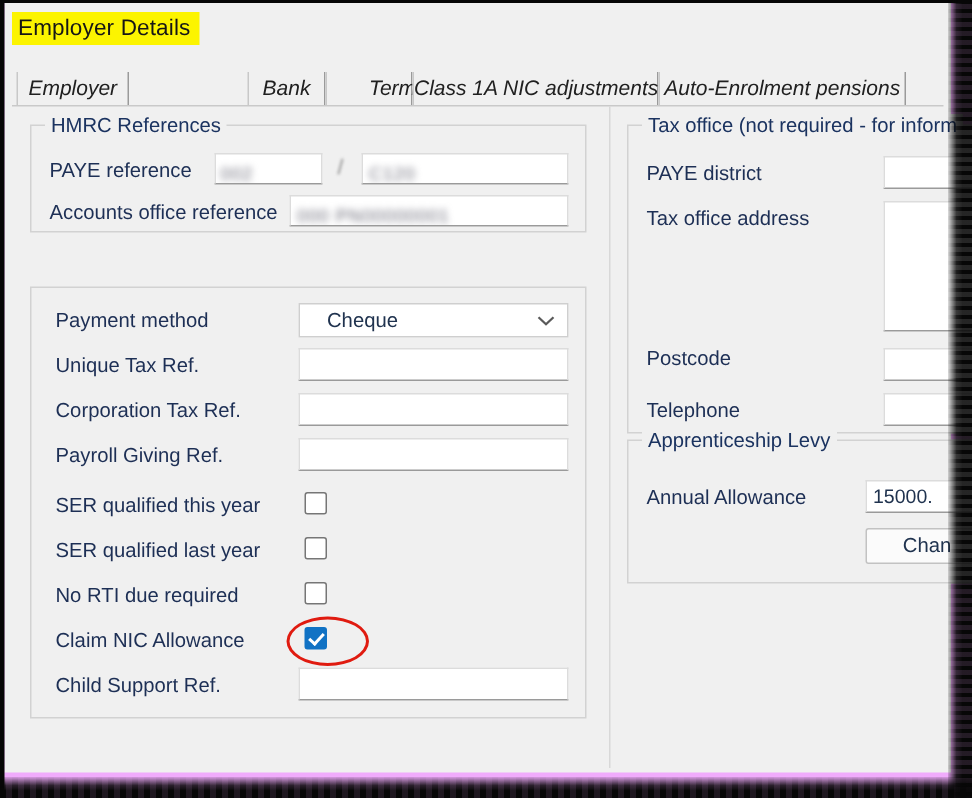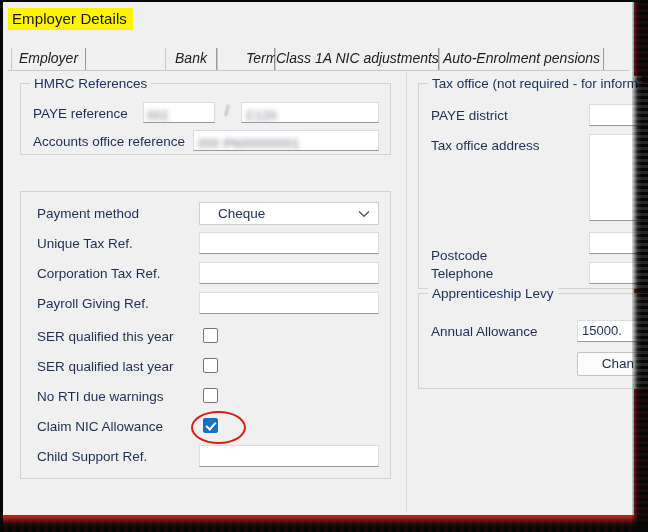--- a/index.html
+++ b/index.html
@@ -8,21 +8,21 @@
     background: #ffffff;
   }
   body {
     font-family: "Liberation Sans", sans-serif;
   }
   #screen {
     position: relative;
     width: 648px;
     height: 532px;
     overflow: hidden;
-    background: #b91c1c;
+    background: #f0abfc;
   }
 
   
   .edge {
     position: absolute;
     background: #060606;
     z-index: 60;
     pointer-events: none;
   }
   .edge-left   { left: 0;  top: 0;  width: 3px;  height: 532px; }
@@ -305,21 +305,21 @@
 
         <div class="fieldlabel" style="left:16px; top:104px;">Payroll Giving Ref.</div>
         <div class="txt" style="left:178px; top:100px; width:180px; height:22px;"></div>
 
         <div class="fieldlabel" style="left:16px; top:137px;">SER qualified this year</div>
         <div class="cbx" style="left:182px; top:136px;"></div>
 
         <div class="fieldlabel" style="left:16px; top:167px;">SER qualified last year</div>
         <div class="cbx" style="left:182px; top:166px;"></div>
 
-        <div class="fieldlabel" style="left:16px; top:197px;">No RTI due warnings</div>
+        <div class="fieldlabel" style="left:16px; top:197px;">No RTI due required</div>
         <div class="cbx" style="left:182px; top:196px;"></div>
 
         <div class="fieldlabel" style="left:16px; top:227px;">Claim NIC Allowance</div>
         <div class="cbx checked" style="left:182px; top:226px;"></div>
         <div class="ellipse-annot" style="left:170px; top:219px; width:51px; height:29px;"></div>
 
         <div class="fieldlabel" style="left:16px; top:257px;">Child Support Ref.</div>
         <div class="txt" style="left:178px; top:253px; width:180px; height:22px;"></div>
       </div>
 
@@ -327,21 +327,21 @@
 
       <div class="group" style="left:410px; top:12px; width:240px; height:206px;">
         <div class="legend">Tax office (not required - for inform</div>
 
         <div class="fieldlabel" style="left:12px; top:24px;">PAYE district</div>
         <div class="txt" style="left:170px; top:20px; width:120px; height:22px;"></div>
 
         <div class="fieldlabel" style="left:12px; top:54px;">Tax office address</div>
         <div class="txt" style="left:170px; top:50px; width:120px; height:87px;"></div>
 
-        <div class="fieldlabel" style="left:12px; top:164px;">Postcode</div>
+        <div class="fieldlabel" style="left:12px; top:147px;">Postcode</div>
         <div class="txt" style="left:170px; top:148px; width:120px; height:22px;"></div>
 
         <div class="fieldlabel" style="left:12px; top:182px;">Telephone</div>
         <div class="txt" style="left:170px; top:178px; width:120px; height:22px;"></div>
       </div>
 
       <div class="group" style="left:410px; top:222px; width:240px; height:96px;">
         <div class="legend">Apprenticeship Levy</div>
 
         <div class="fieldlabel" style="left:12px; top:30px;">Annual Allowance</div>

